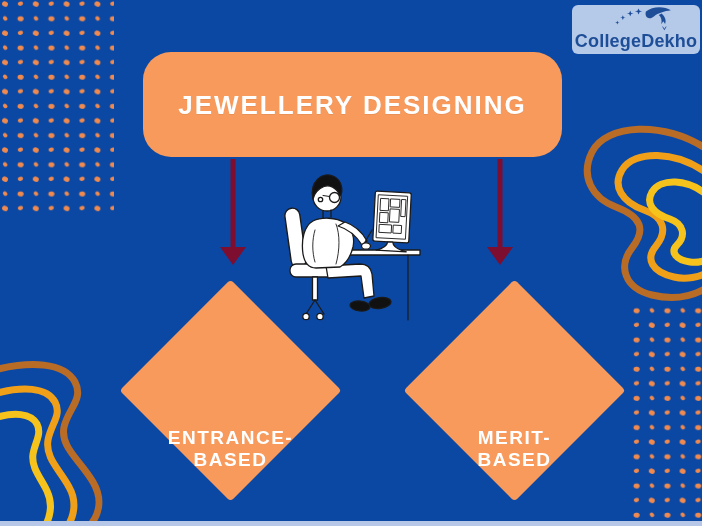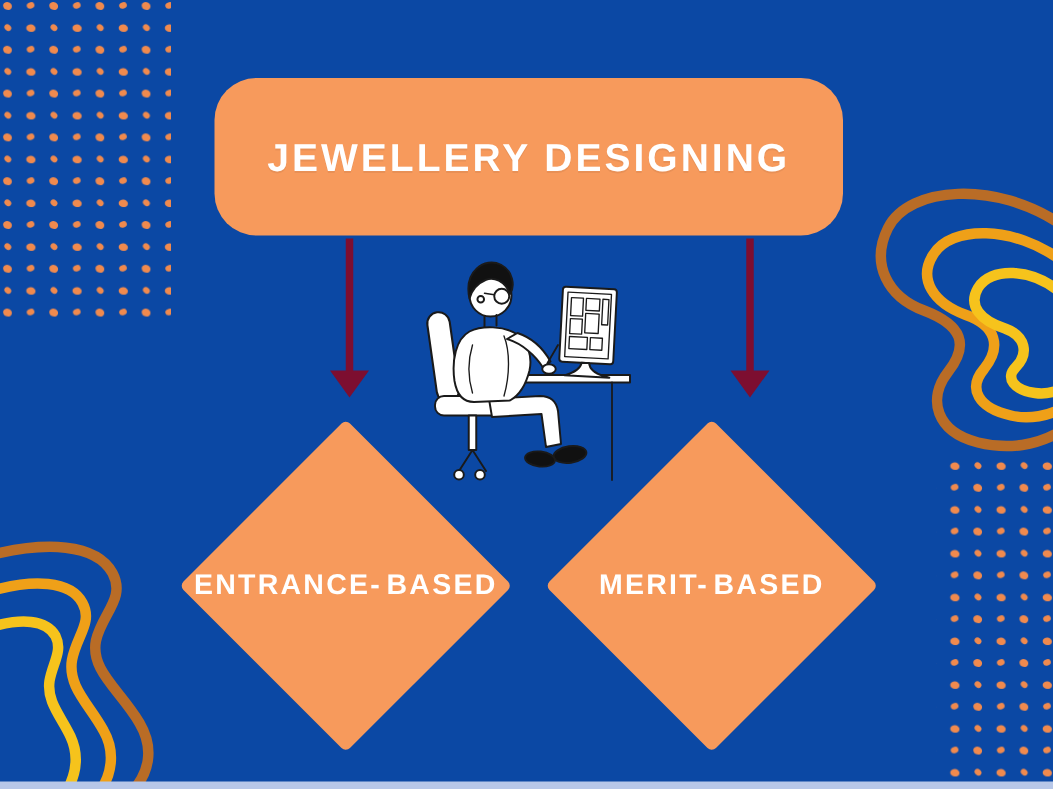--- a/index.html
+++ b/index.html
@@ -33,28 +33,28 @@
   }
   
   .arrow{position:absolute;top:157px;}
   .arrow-left{left:218px;}
   .arrow-right{left:485px;}
   
   .person{position:absolute;left:268px;top:168px;}
   
   .diamond{position:absolute;width:157px;height:157px;}
   .diamond-left{left:152px;top:312px;}
-  .diamond-right{left:396px;top:312px;}
+  .diamond-right{left:436px;top:312px;}
   .diamond-shape{
     position:absolute;inset:0;background:var(--c-orange,#F79A5C);
     transform:rotate(45deg);border-radius:4px;
   }
   .diamond-label{
-    position:absolute;inset:0;display:flex;
-    align-items:center;justify-content:center;gap:3px;
+    position:absolute;inset:0;display:flex;flex-direction:column;
+    align-items:center;justify-content:flex-end;gap:3px;
   }
   .diamond-label div{
     color:var(--c-text-white,#FFFFFF);font-weight:bold;font-size:19px;
     letter-spacing:1.5px;line-height:1;white-space:nowrap;
   }
   .bottom-strip{
     position:absolute;left:0;bottom:0;width:702px;height:5px;
     background:var(--c-bottom-strip,#B7C7E8);
   }
 </style>
@@ -84,20 +84,34 @@
       <path stroke="var(--c-wave-yellow,#F6C31C)" d="M 708 196 C 688 178, 660 178, 652 192 C 645 204, 654 214, 670 219 C 684 224, 686 236, 677 245 C 670 252, 676 260, 690 262 C 697 263, 704 261, 708 259"></path>
     </g>
 
     <g fill="none" stroke-width="7" stroke-linecap="round">
       <path stroke="var(--c-wave-brown,#B96C26)" d="M -6 370 C 30 361, 64 362, 75 382 C 84 399, 68 409, 64 427 C 60 447, 80 460, 93 482 C 103 499, 100 516, 86 530"></path>
       <path stroke="var(--c-wave-gold,#EFA018)" d="M -6 394 C 22 386, 47 387, 55 402 C 62 415, 51 424, 48 440 C 45 458, 60 470, 69 487 C 77 501, 75 517, 65 530"></path>
       <path stroke="var(--c-wave-yellow,#F6C31C)" d="M -6 418 C 14 412, 31 413, 37 424 C 42 434, 35 442, 33 454 C 31 468, 41 478, 47 491 C 53 504, 51 517, 43 530"></path>
     </g>
   </svg>
 
+  <div class="logo">
+    <svg class="logo-icon" width="66" height="24" viewBox="0 0 70 26" aria-hidden="true">
+      <g fill="var(--c-logo-navy,#1F4E98)">
+        <path d="M 5 15 L 5.7 16.6 L 7.4 16.8 L 5.7 17.4 L 5 19 L 4.3 17.4 L 2.6 16.8 L 4.3 16.6 Z"></path>
+        <path d="M 11 9 L 11.9 11 L 14 11.3 L 11.9 12 L 11 14 L 10.1 12 L 8 11.3 L 10.1 11 Z"></path>
+        <path d="M 19 4 L 20.1 6.4 L 22.6 6.8 L 20.1 7.6 L 19 10 L 17.9 7.6 L 15.4 6.8 L 17.9 6.4 Z"></path>
+        <path d="M 28 1.5 L 29.2 4.1 L 31.9 4.5 L 29.2 5.4 L 28 8 L 26.8 5.4 L 24.1 4.5 L 26.8 4.1 Z"></path>
+        <path d="M 36 5 C 43 -1, 56 -1, 63 3.5 C 56 4.5, 49 6.5, 45 10 C 42.5 12.2, 39.5 12.8, 37.5 11.5 C 36 10.5, 35 8, 36 5 Z"></path>
+        <path d="M 53 7 C 57 10.5, 58.3 14.5, 56.8 18.5 L 54.8 15.5 L 52.6 18.8 C 53.6 14.5, 52.6 11, 50 8.6 Z"></path>
+        <path d="M 54 20.5 L 56 23.5 L 58 20.5 L 58 22 L 56 25.2 L 54 22 Z"></path>
+      </g>
+    </svg>
+    <div class="logo-text">CollegeDekho</div>
+  </div>
 
   <div class="title-box">
     <div class="title-line">JEWELLERY DESIGNING</div>
   </div>
 
   <svg class="arrow arrow-left" width="30" height="110" viewBox="0 0 30 110" aria-hidden="true">
     <line x1="15" y1="2" x2="15" y2="92" stroke="var(--c-arrow-maroon,#7D0E30)" stroke-width="5"></line>
     <polygon points="2,90 28,90 15,108" fill="var(--c-arrow-maroon,#7D0E30)"></polygon>
   </svg>
   <svg class="arrow arrow-right" width="30" height="110" viewBox="0 0 30 110" aria-hidden="true">

